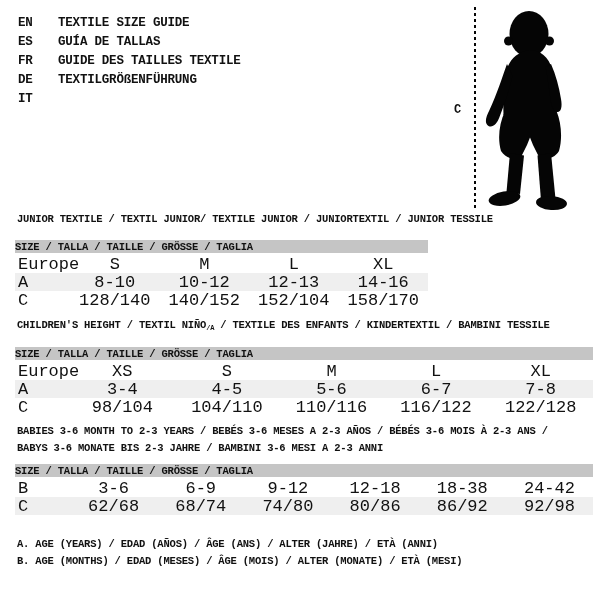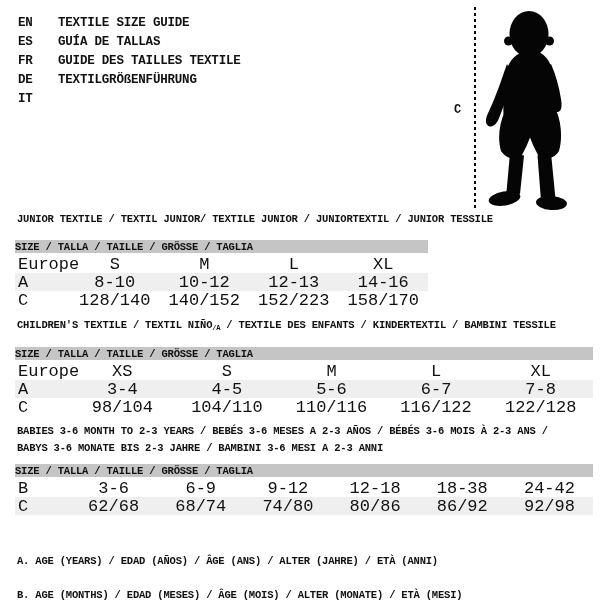--- a/index.html
+++ b/index.html
@@ -49,21 +49,21 @@
     display:flex; align-items:center; margin-bottom:2px;
     font-weight:bold; font-size:10.5px; letter-spacing:-0.2px;
   }
   .trow { display:flex; align-items:center; height:18px; font-size:17px; }
   .trow.alt { background:var(--alt_row_bg,#efefef); }
   .tlabel { width:55px; padding-left:3px; text-align:left; }
   .tcell  { flex:1; text-align:center; }
 
   
   .notes { position:absolute; left:17px; top:538px; }
-  .note { height:17px; font-weight:bold; font-size:10.5px; letter-spacing:-0.2px; white-space:nowrap;margin-top:17px; }
+  .note { height:17px; font-weight:bold; font-size:10.5px; letter-spacing:-0.2px; white-space:nowrap; }
 </style>
 </head>
 <body>
 
 <div id="page">
 
   <div class="lang-list">
     <div class="lang-row">
       <span class="lang-code">EN</span>
       <span class="lang-label">TEXTILE SIZE GUIDE</span>
@@ -121,27 +121,27 @@
       <span class="tlabel">A</span>
       <span class="tcell">8-10</span>
       <span class="tcell">10-12</span>
       <span class="tcell">12-13</span>
       <span class="tcell">14-16</span>
     </div>
     <div class="trow">
       <span class="tlabel">C</span>
       <span class="tcell">128/140</span>
       <span class="tcell">140/152</span>
-      <span class="tcell">152/223</span>
+      <span class="tcell">152/104</span>
       <span class="tcell">158/170</span>
     </div>
   </div>
 
   <div class="section-title title-children">
-    <span>CHILDREN'S TEXTILE / TEXTIL NIÑO</span><span class="subscript">/A</span><span> / TEXTILE DES ENFANTS / KINDERTEXTIL / BAMBINI TESSILE</span>
+    <span>CHILDREN'S HEIGHT / TEXTIL NIÑO</span><span class="subscript">/A</span><span> / TEXTILE DES ENFANTS / KINDERTEXTIL / BAMBINI TESSILE</span>
   </div>
   <div class="size-table t-children">
     <div class="size-bar">
       <span>SIZE / TALLA / TAILLE / GRÖSSE / TAGLIA</span>
     </div>
     <div class="trow">
       <span class="tlabel">Europe</span>
       <span class="tcell">XS</span>
       <span class="tcell">S</span>
       <span class="tcell">M</span>

